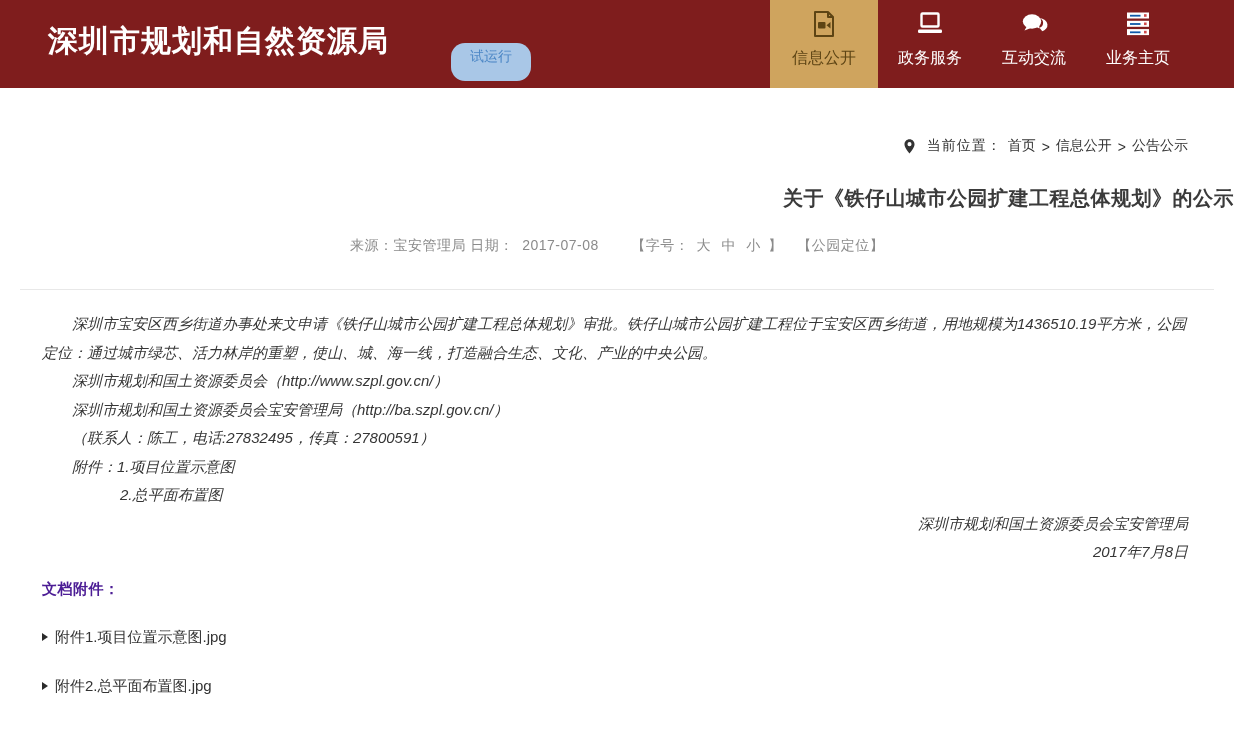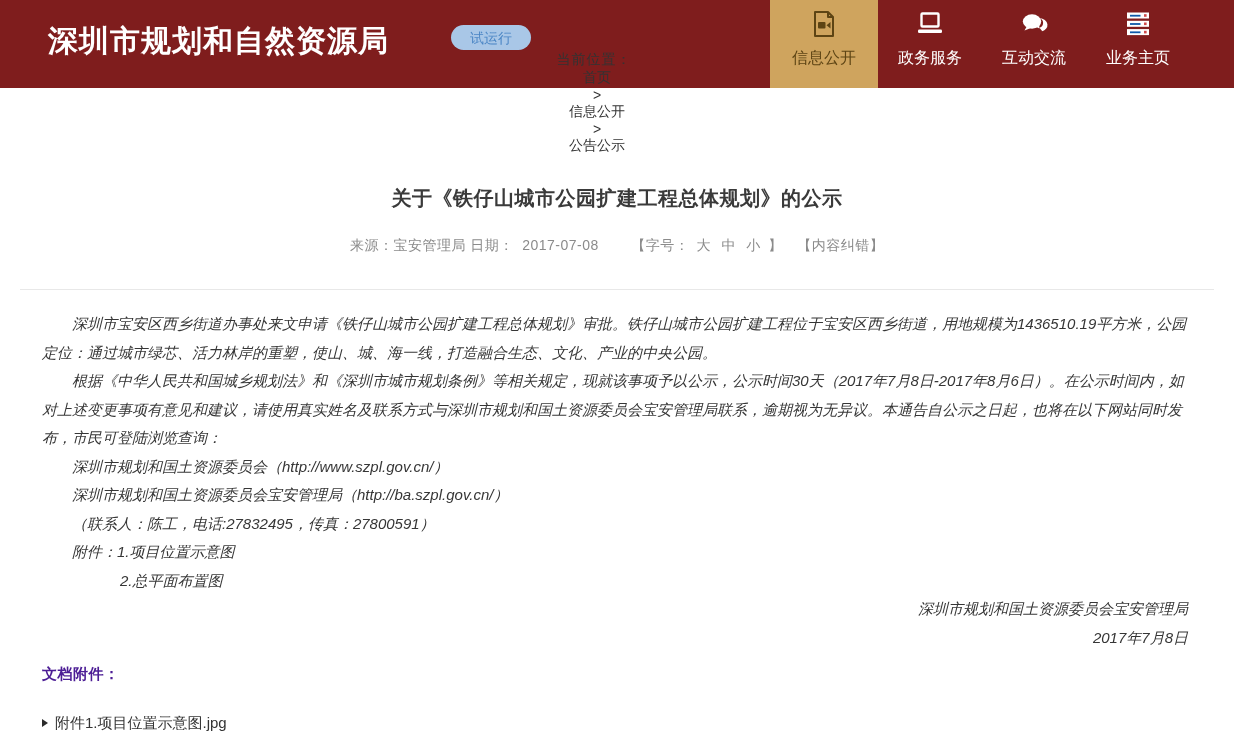--- a/index.html
+++ b/index.html
@@ -24,23 +24,23 @@
     font-weight: bold;
     color: #ffffff;
     letter-spacing: 1px;
     line-height: 82px;
     padding-left: 48px;
     white-space: nowrap;
     cursor: pointer;
   }
   .trial-pill {
     align-self: flex-start;
-    margin-top: 25px;
+    margin-top: 43px;
     margin-left: 62px;
-    height: 25px;
+    height: 38px;
     line-height: 27px;
     padding: 0 19px;
     background: #a9c7e7;
     color: #4b86c5;
     font-size: 14px;
     border-radius: 14px;
     white-space: nowrap;
     font-family: Liberation Serif, serif;
   }
   .nav {
@@ -68,35 +68,34 @@
     font-size: 16px;
     white-space: nowrap;
   }
 
   
   .breadcrumb-row {
     margin-top: 49px;
     padding-right: 46px;
     display: flex;
     justify-content: flex-end;
-    align-items: center;
+    align-items: flex-end;
     font-size: 14px;
     color: #333333;
     height: 18px;
-    flex-direction: column;
   }
   .breadcrumb-row .pin { width: 13px; height: 17px; margin-right: 11px; }
   .breadcrumb-row .crumb { margin-left: 6px; cursor: pointer; }
   .breadcrumb-row .sep { margin-left: 6px; color: #333; }
   .breadcrumb-row .crumb-label { letter-spacing: 1px; }
 
   
   .article-title {
     margin-top: 30px;
-    text-align: center;
+    text-align: right;
     font-size: 20px;
     font-weight: 600;
     color: #3a3a3a;
     letter-spacing: 0.5px;
   }
   .article-meta {
     margin-top: 25px;
     text-align: center;
     font-size: 14px;
     color: #8b8b8b;
@@ -231,28 +230,27 @@
 
 <div class="article-meta">
   <span>来源：宝安管理局</span>
   <span class="meta-date-label">日期：</span>
   <span class="meta-date">2017-07-08</span>
   <span class="meta-size-prefix">【字号：</span>
   <span class="meta-size">大</span>
   <span class="meta-size">中</span>
   <span class="meta-size">小</span>
   <span>】</span>
-  <span class="meta-correction">【内容纠错】</span>
+  <span class="meta-correction">【公园定位】</span>
 </div>
 
 <hr class="divider">
 
 <div class="content">
   <p>深圳市宝安区西乡街道办事处来文申请《铁仔山城市公园扩建工程总体规划》审批。铁仔山城市公园扩建工程位于宝安区西乡街道，用地规模为1436510.19平方米，公园定位：通过城市绿芯、活力林岸的重塑，使山、城、海一线，打造融合生态、文化、产业的中央公园。</p>
-  <p>根据《中华人民共和国城乡规划法》和《深圳市城市规划条例》等相关规定，现就该事项予以公示，公示时间30天（2017年7月8日-2017年8月6日）。在公示时间内，如对上述变更事项有意见和建议，请使用真实姓名及联系方式与深圳市规划和国土资源委员会宝安管理局联系，逾期视为无异议。本通告自公示之日起，也将在以下网站同时发布，市民可登陆浏览查询：</p>
   <div class="plain-line">深圳市规划和国土资源委员会（http://www.szpl.gov.cn/）</div>
   <div class="plain-line">深圳市规划和国土资源委员会宝安管理局（http://ba.szpl.gov.cn/）</div>
   <div class="plain-line">（联系人：陈工，电话:27832495，传真：27800591）</div>
   <div class="plain-line">附件：1.项目位置示意图</div>
   <div class="attach-line2">2.总平面布置图</div>
   <div class="sign-line">深圳市规划和国土资源委员会宝安管理局</div>
   <div class="sign-line">2017年7月8日</div>
 </div>
 
 <div class="attachments">

